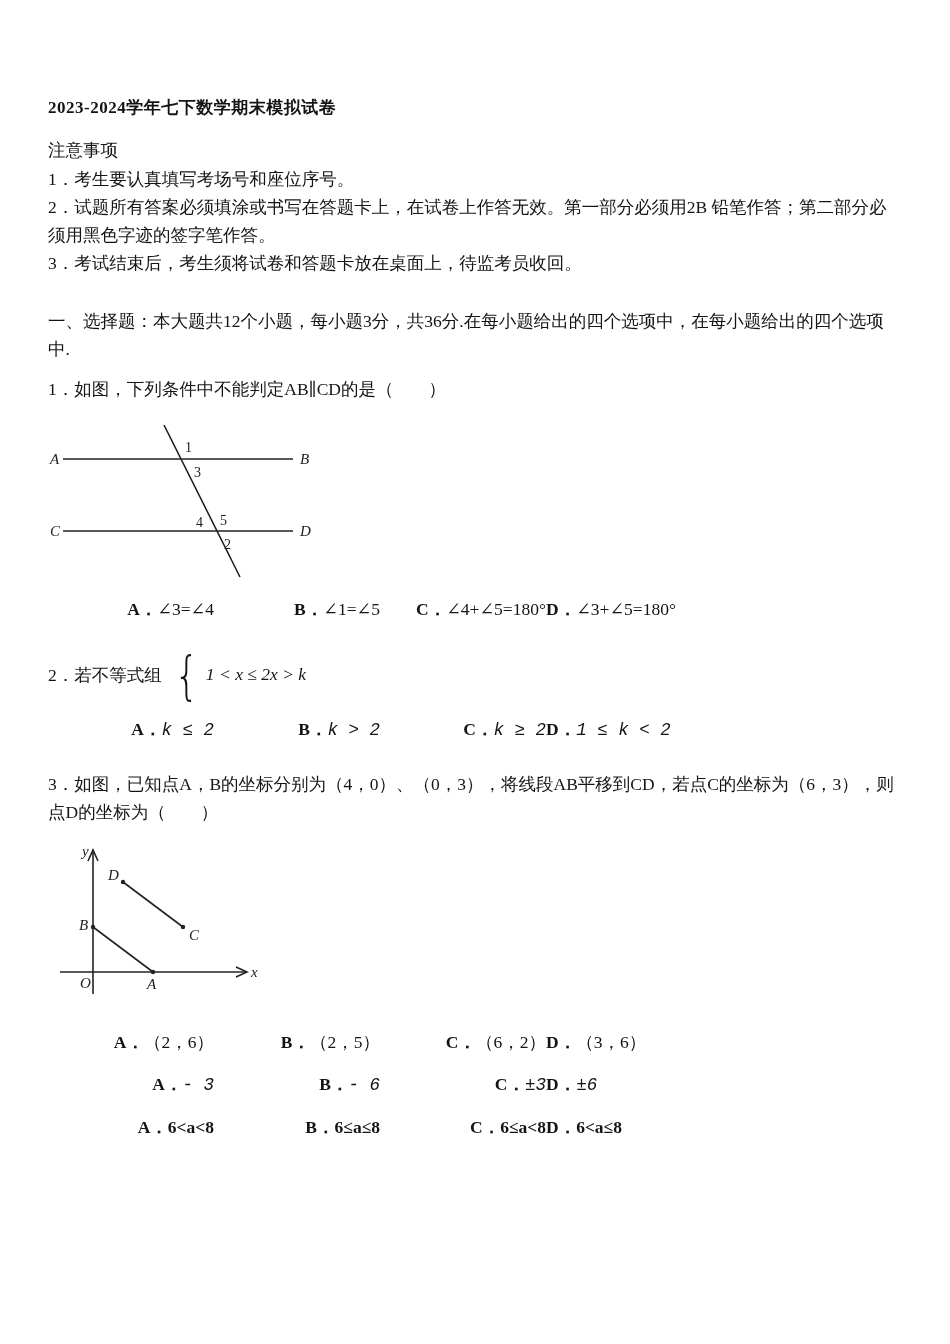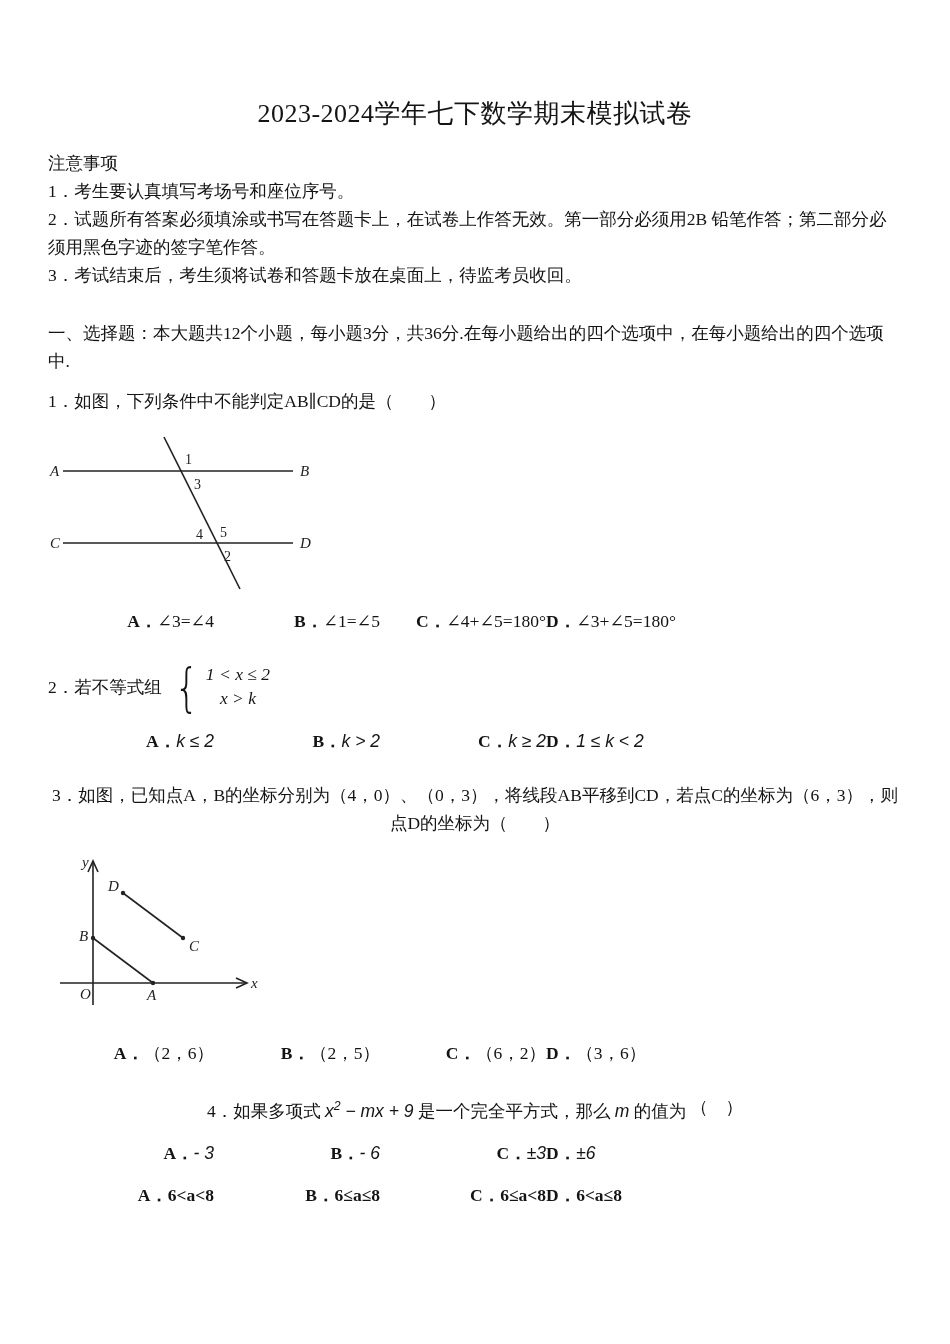--- a/index.html
+++ b/index.html
@@ -4,49 +4,49 @@
 <style>
   * { margin:0; padding:0; box-sizing:border-box; }
   html,body { background:#ffffff; }
   body {
     width:950px; min-height:1344px; margin:0 auto; color:#141414;
     font-family:"Liberation Serif","DejaVu Serif","DejaVu Sans",serif;
     font-size:17.5px;
   }
   .page { padding:96px 48px 60px 48px; }
   .title {
-    text-align:center; font-size:26px; font-weight:normal; letter-spacing:.5px;
+    font-size:17px; font-weight:bold; letter-spacing:.5px;
     margin-bottom:18px;
   }
   .line { line-height:1.6; }
-  .notice-heading { line-height:1.6; }
+  .notice-heading { line-height:1.6;font-family:Liberation Mono, monospace; }
   .section-heading { margin-top:30px; line-height:1.6; }
   .stem { margin-top:12px; line-height:1.6; }
-  .stem2 { margin-top:26px;text-align:center; }
+  .stem2 { margin-top:26px; }
   .opts { display:flex; margin-top:14px; line-height:1.6; }
   .opt { width:166px; white-space:nowrap;text-align:right; }
   .opt:last-child { width:auto; }
   .opt .lbl { font-weight:bold; }
-  .mathit { font-style:italic; font-family:Liberation Sans, sans-serif; }
+  .mathit { font-style:italic; font-family:Liberation Mono, monospace; }
   .bold { font-weight:bold; }
 
   
   .fig { display:block; margin:16px 0 6px 0; }
   .fig .ln { stroke:#222; stroke-width:1.6; fill:none; }
   .fig text { font-family:"Liberation Serif","DejaVu Serif",serif; font-size:14px; fill:#222; }
   .fig .it { font-style:italic; font-size:15px; }
   .fig .dot { fill:#222; }
 
   
   .sysrow { display:flex; align-items:center; margin-top:26px;text-align:center; }
   .brace {
     font-family:"DejaVu Sans",sans-serif; font-size:52px; font-weight:100;
     line-height:1; margin:0 3px 0 8px; transform:scaleX(.75);
   }
-  .sys { display:inline-flex; flex-direction:column; margin-right:10px; }
+  .sys { display:inline-flex; margin-right:10px; }
   .sys span { line-height:1.35; font-style:italic; }
 
   
   sup { font-size:.7em; vertical-align:super; }
   .paren-raise { vertical-align:4px; }
 </style>
 </head>
 <body>
 
 <div class="page">
@@ -128,28 +128,20 @@
     <text class="it" x="141" y="98">C</text>
   </svg>
 
   <div class="opts">
     <span class="opt"><span class="lbl">A．</span><span>（2，6）</span></span>
     <span class="opt"><span class="lbl">B．</span><span>（2，5）</span></span>
     <span class="opt"><span class="lbl">C．</span><span>（6，2）</span></span>
     <span class="opt"><span class="lbl">D．</span><span>（3，6）</span></span>
   </div>
 
-  <div class="stem stem2">
-    <span>4．如果多项式</span>
-    <span class="mathit"><span>x</span><sup>2</sup><span> − mx + 9</span></span>
-    <span>是一个完全平方式，那么</span>
-    <span class="mathit">m</span>
-    <span>的值为</span>
-    <span class="paren-raise"><span>（</span>　<span>）</span></span>
-  </div>
 
   <div class="opts">
     <span class="opt"><span class="lbl">A．</span><span class="mathit">- 3</span></span>
     <span class="opt"><span class="lbl">B．</span><span class="mathit">- 6</span></span>
     <span class="opt"><span class="lbl">C．</span><span class="mathit">±3</span></span>
     <span class="opt"><span class="lbl">D．</span><span class="mathit">±6</span></span>
   </div>
 
 
   <div class="opts bold">

